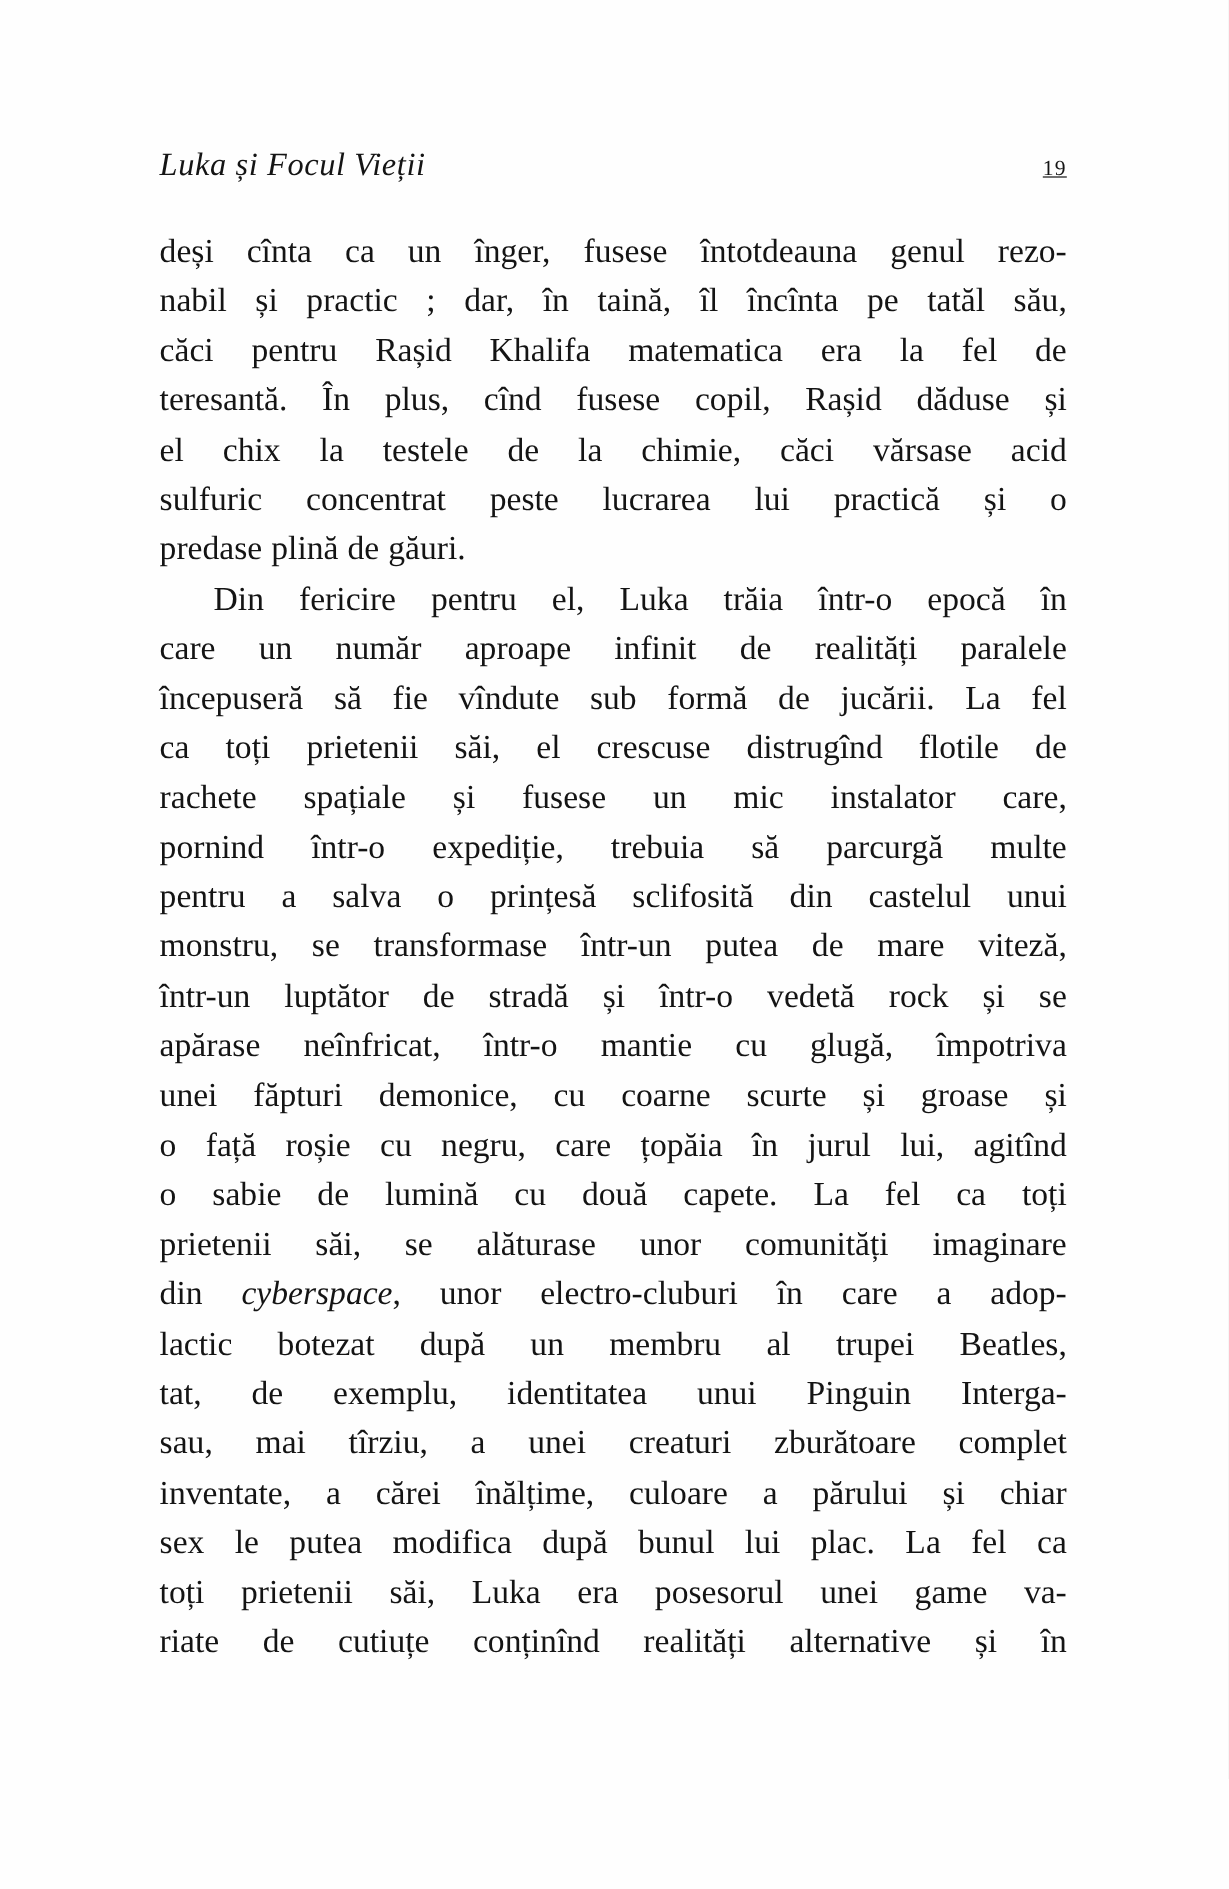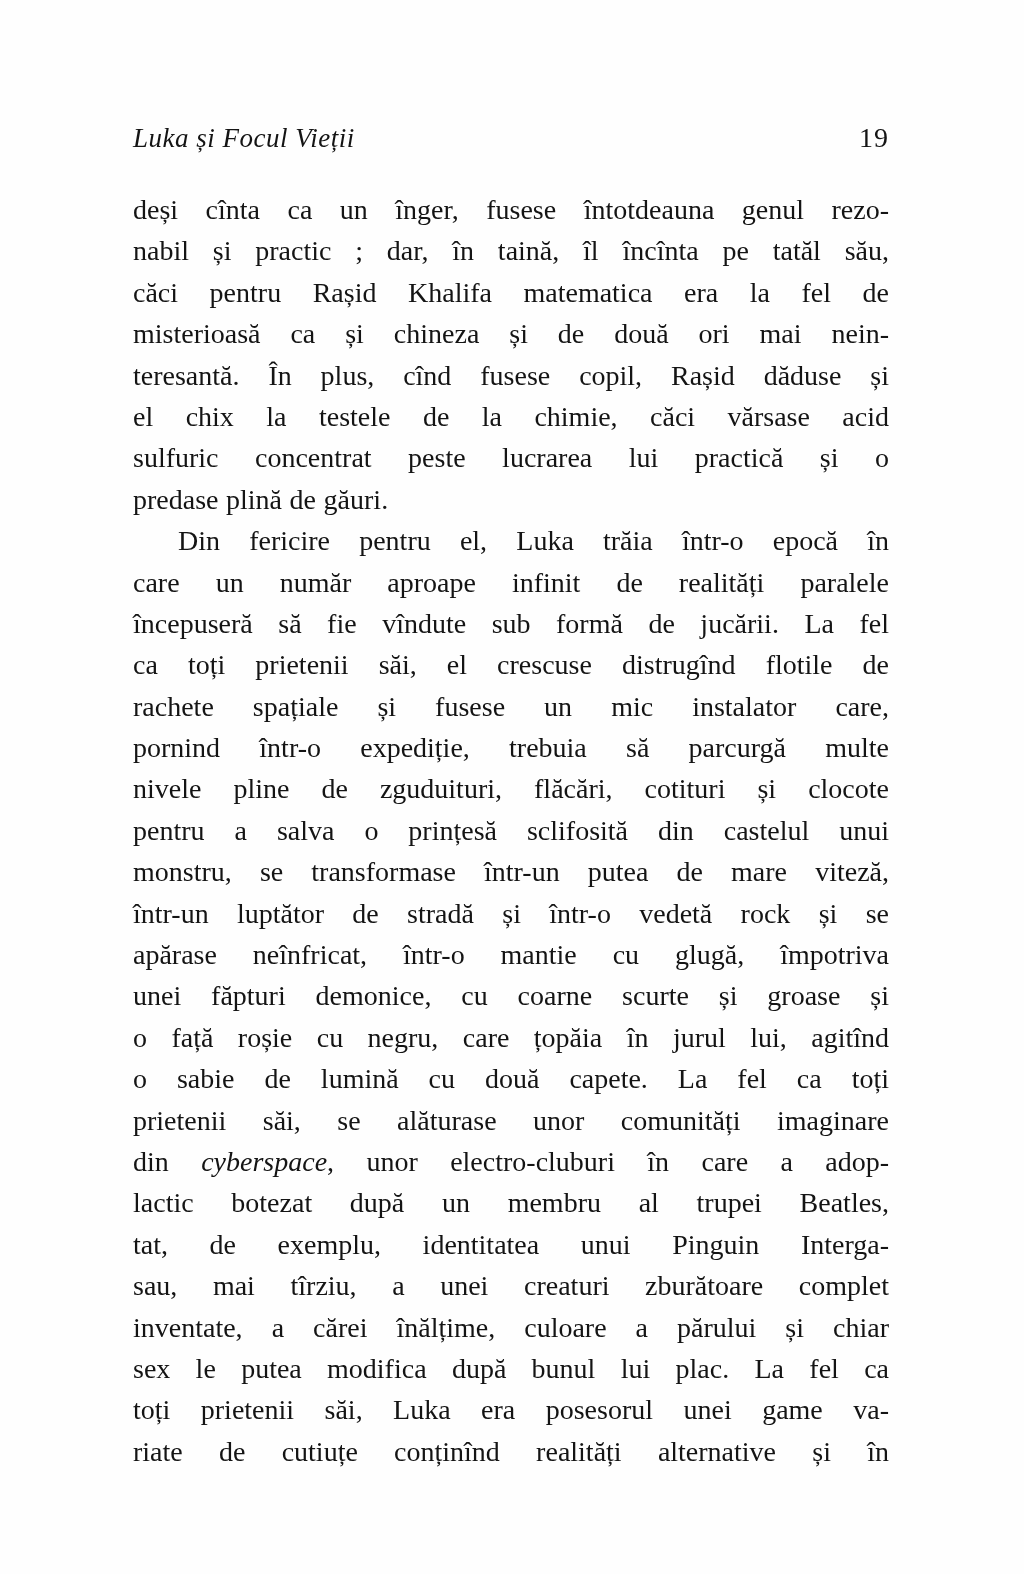--- a/index.html
+++ b/index.html
@@ -25,22 +25,23 @@
     align-items: baseline;
     width: 756px;
     height: 40px;
   }
   .running-head .book-title {
     font-style: italic;
     font-size: 27px;
     letter-spacing: 0.5px;
   }
   .running-head .folio {
-    font-size: 28px;
+    font-size: 18px;
     letter-spacing: 1px;
+    text-decoration: underline;
   }
   .text-block {
     margin-top: 27px;
     width: 756px;
   }
   .para { margin: 0; }
   .line {
     width: 756px;
     height: 41.4px;
     line-height: 41.4px;
@@ -65,34 +66,32 @@
   <div class="running-head">
     <span class="book-title">Luka și Focul Vieții</span>
     <span class="folio">19</span>
   </div>
 
   <div class="text-block">
       <div class="para">
         <div class="line">deși cînta ca un înger, fusese întotdeauna genul rezo-</div>
         <div class="line">nabil și practic ; dar, în taină, îl încînta pe tatăl său,</div>
         <div class="line">căci pentru Rașid Khalifa matematica era la fel de</div>
-        <div class="line">misterioasă ca și chineza și de două ori mai nein-</div>
         <div class="line">teresantă. În plus, cînd fusese copil, Rașid dăduse și</div>
         <div class="line">el chix la testele de la chimie, căci vărsase acid</div>
         <div class="line">sulfuric concentrat peste lucrarea lui practică și o</div>
         <div class="line no-stretch">predase plină de găuri.</div>
       </div>
       <div class="para">
         <div class="line indent">Din fericire pentru el, Luka trăia într-o epocă în</div>
         <div class="line">care un număr aproape infinit de realități paralele</div>
         <div class="line">începuseră să fie vîndute sub formă de jucării. La fel</div>
         <div class="line">ca toți prietenii săi, el crescuse distrugînd flotile de</div>
         <div class="line">rachete spațiale și fusese un mic instalator care,</div>
         <div class="line">pornind într-o expediție, trebuia să parcurgă multe</div>
-        <div class="line">nivele pline de zguduituri, flăcări, cotituri și clocote</div>
         <div class="line">pentru a salva o prințesă sclifosită din castelul unui</div>
         <div class="line">monstru, se transformase într-un putea de mare viteză,</div>
         <div class="line">într-un luptător de stradă și într-o vedetă rock și se</div>
         <div class="line">apărase neînfricat, într-o mantie cu glugă, împotriva</div>
         <div class="line">unei făpturi demonice, cu coarne scurte și groase și</div>
         <div class="line">o față roșie cu negru, care țopăia în jurul lui, agitînd</div>
         <div class="line">o sabie de lumină cu două capete. La fel ca toți</div>
         <div class="line">prietenii săi, se alăturase unor comunități imaginare</div>
         <div class="line">din <i>cyberspace</i>, unor electro-cluburi în care a adop-</div>
         <div class="line">lactic botezat după un membru al trupei Beatles,</div>

